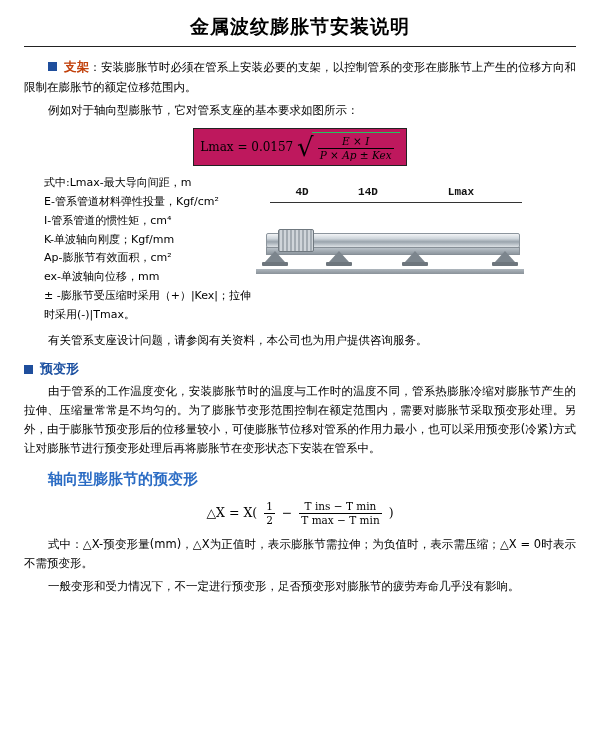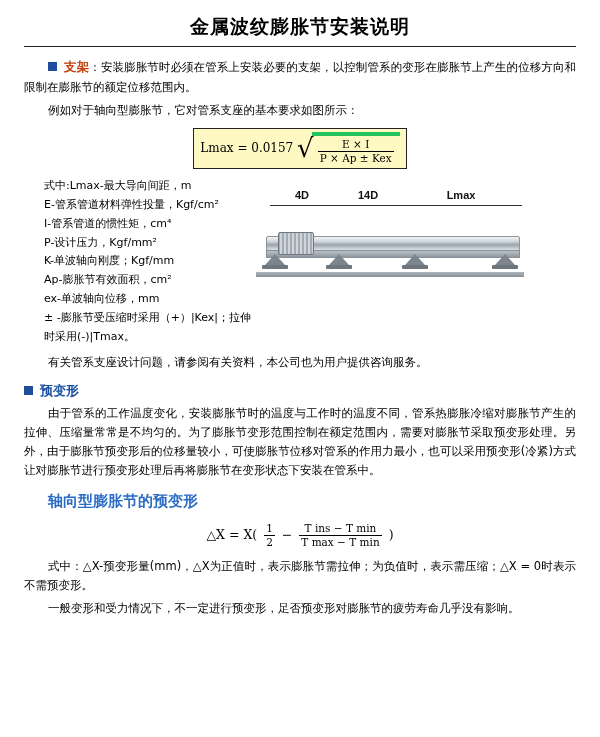--- a/index.html
+++ b/index.html
@@ -98,21 +98,21 @@
   .formula-box {
     text-align: center;
     margin: 8px 0 6px 0;
   }
   .formula {
     display: inline-block;
     font-family: "DejaVu Serif", "Liberation Serif", serif;
     font-size: 12px;
     padding: 3px 6px;
     border: 1px solid #222;
-    background: #fef9c3;
+    background: #be185d;
   }
   .formula-noborder {
     display: inline-block;
     font-family: "DejaVu Serif", "Liberation Serif", serif;
     font-size: 12.5px;
   }
   .sqrt {
     display: inline-flex;
     align-items: center;
     vertical-align: middle;
@@ -134,40 +134,41 @@
   .frac .num {
     display: block;
     border-bottom: 1px solid #000;
     padding: 0 2px;
   }
   .frac .den {
     display: block;
     padding: 0 2px;
   }
   .sqrt-body {
-    border-top: 4px solid #22c55e;
+    border-top: 1px solid #22c55e;
     padding: 1px 3px 0 3px;
+    font-style: italic;
   }
   .mid-area {
     display: flex;
     align-items: flex-start;
     gap: 4px;
   }
   .defs-col {
     flex: 0 0 228px;
   }
   .fig-col {
     flex: 1 1 auto;
     padding-top: 14px;
   }
   .fig-labels {
     display: flex;
     font-size: 11px;
     font-weight: bold;
-    font-family: Liberation Sans, sans-serif;
+    font-family: Liberation Mono, monospace;
     color: #111;
     margin-bottom: 4px;
     padding-left: 18px;
   }
   .fig-labels span:nth-child(1) { width: 56px; text-align: center; }
   .fig-labels span:nth-child(2) { width: 76px; text-align: center; }
   .fig-labels span:nth-child(3) { width: 110px; text-align: center; }
   .fig-rule {
     border-top: 1px solid #333;
     margin: 0 0 4px 14px;
@@ -280,21 +281,20 @@
           </span>
         </span>
       </span>
     </div>
 
     <div class="mid-area">
       <div class="defs-col def-list" style="padding-left:0">
         <div>式中:Lmax-最大导向间距，m</div>
         <div>E-管系管道材料弹性投量，Kgf/cm²</div>
         <div>I-管系管道的惯性矩，cm⁴</div>
-        <div>P-设计压力，Kgf/mm²</div>
         <div>K-单波轴向刚度；Kgf/mm</div>
         <div>Ap-膨胀节有效面积，cm²</div>
         <div>ex-单波轴向位移，mm</div>
         <div>± -膨胀节受压缩时采用（+）|Kex|；拉伸时采用(-)|Tmax。</div>
       </div>
 
       <div class="fig-col">
         <div class="fig-labels">
           <span>4D</span>
           <span>14D</span>

